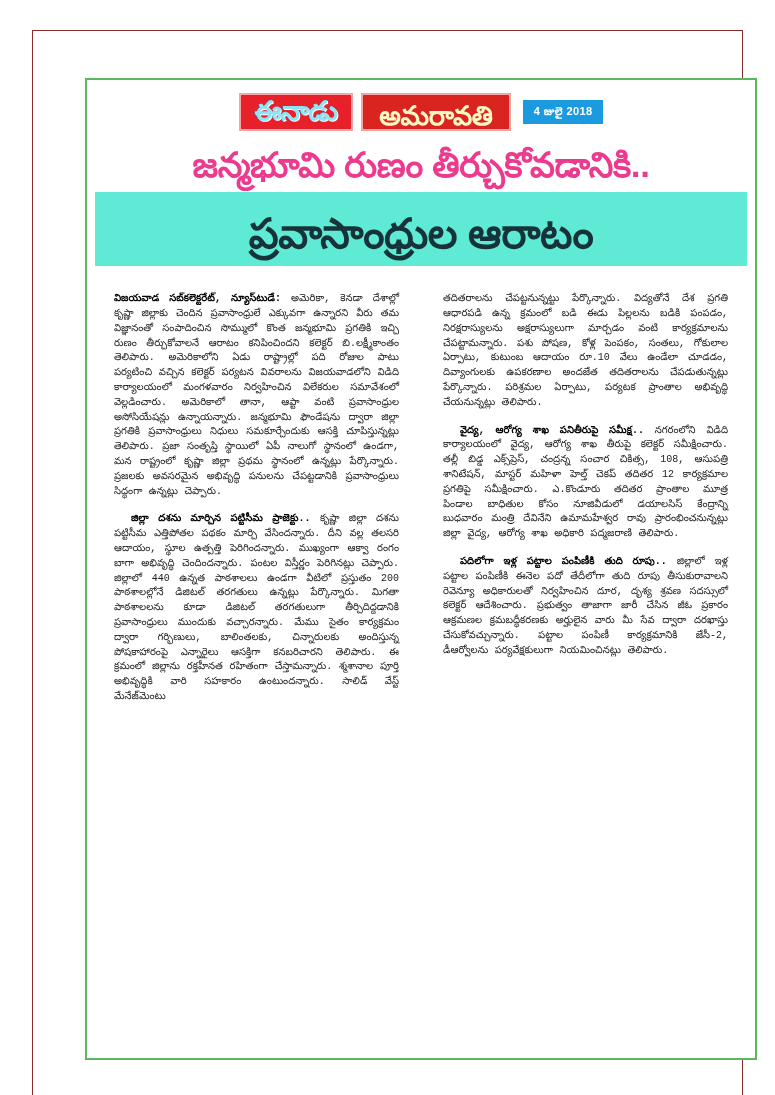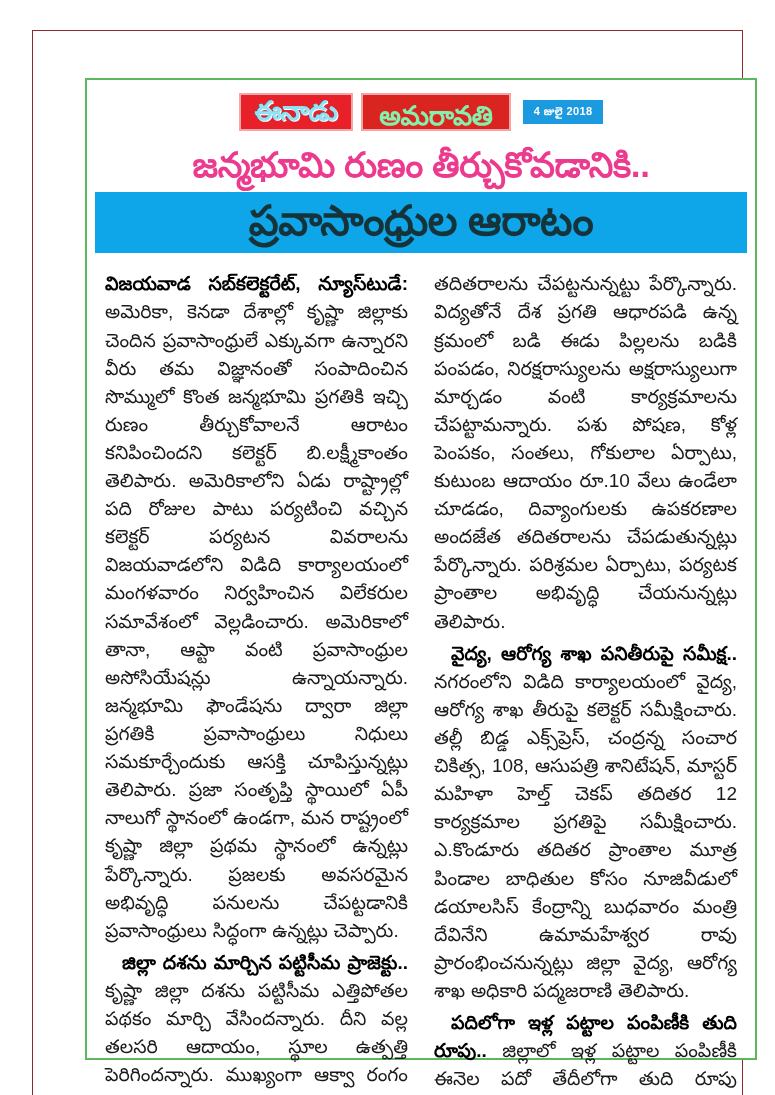--- a/index.html
+++ b/index.html
@@ -73,21 +73,21 @@
     padding: 3px 16px 5px 16px;
     height: 38px;
     display: flex;
     align-items: center;
     justify-content: center;
     box-sizing: border-box;
   }
   .edition-text {
     font-size: 27px;
     font-weight: bold;
-    color: #86efac;
+    color: #fef9c3;
     line-height: 1;
     letter-spacing: -0.3px;
     margin-top: 10px;
   }
   .date-badge {
     background: #1b9ae0;
     color: #ffffff;
     font-size: 11px;
     font-weight: bold;
     padding: 6px 11px 7px 11px;
@@ -101,23 +101,23 @@
     text-align: center;
     color: #ec3b8e;
     font-size: 35px;
     font-weight: bold;
     line-height: 1.12;
     margin-top: 10px;
     letter-spacing: -0.4px;
     padding: 0 4px;
   }
   .headline-band {
-    background: #0ea5e9;
+    background: #5eead4;
     margin: 8px 8px 0 8px;
-    padding: 7px 0 10px 0;
+    padding: 20px 0 10px 0;
     text-align: center;
   }
   .headline {
     color: #16333a;
     font-size: 42px;
     font-weight: bold;
     line-height: 1.05;
     letter-spacing: -0.5px;
   }
   .subhead-band {
@@ -138,27 +138,28 @@
   .columns {
     display: flex;
     gap: 18px;
     margin: 13px 14px 0 14px;
   }
   .column {
     flex: 1 1 0;
     min-width: 0;
   }
   .para {
-    font-size: 19px;
+    font-size: 10px;
     line-height: 1.48;
     color: #1a1a1a;
     text-align: justify;
-    margin: 4px;
+    margin: 13px;
     text-justify: inter-word;
     word-spacing: 0.5px;
+    font-family: Liberation Mono, monospace;
   }
   .para + .para {
     margin-top: 0;
   }
   .para .dateline,
   .para .sub-lede {
     font-weight: bold;
     color: #000000;
   }
   .para.indent {

